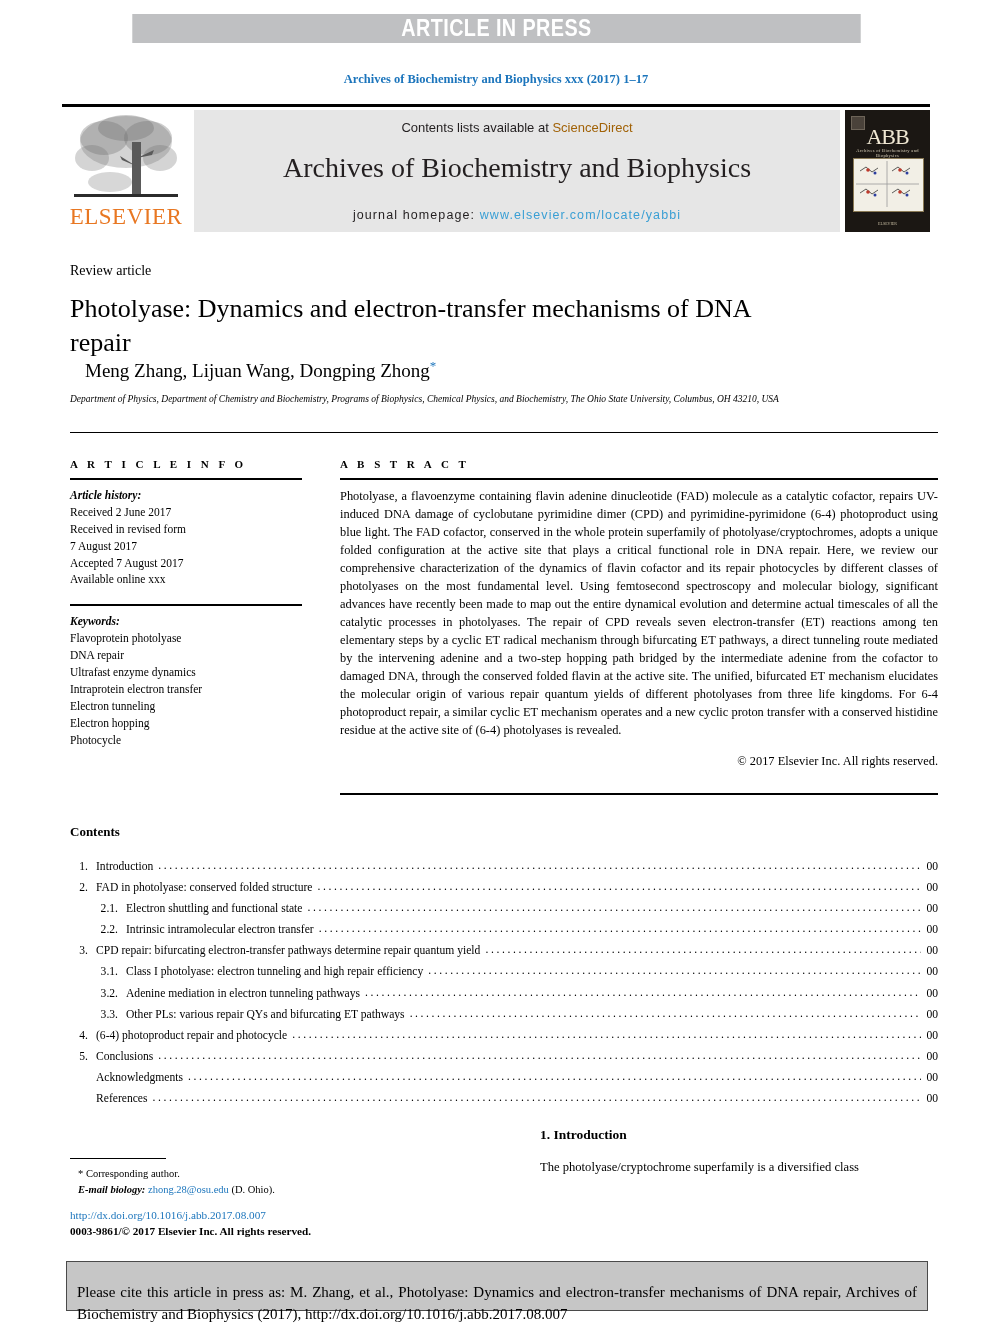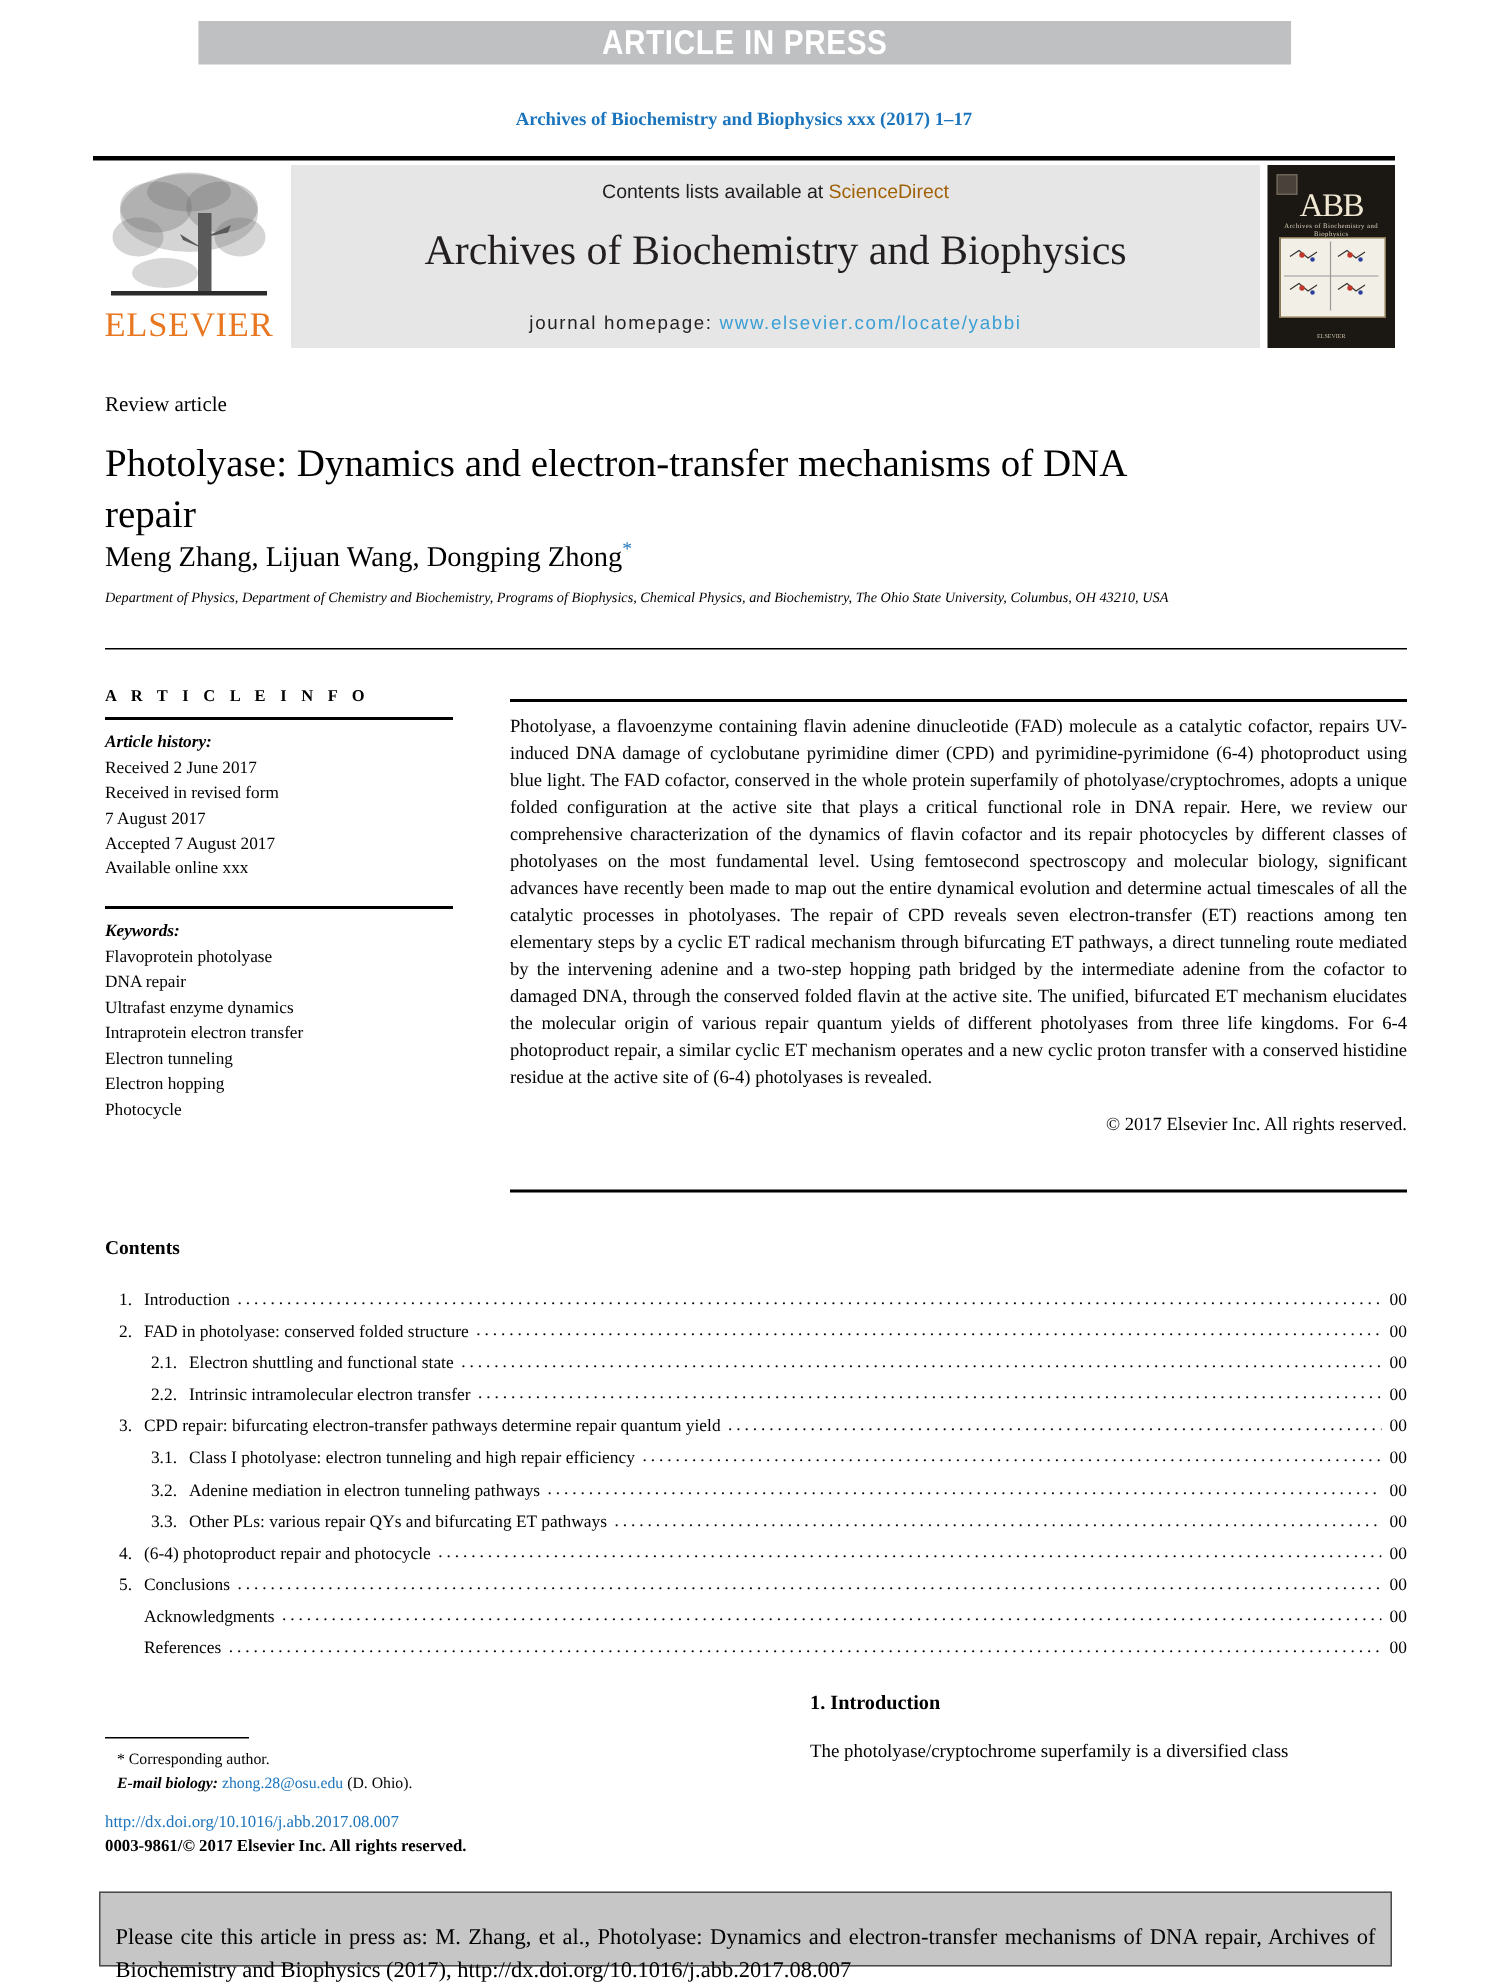--- a/index.html
+++ b/index.html
@@ -192,21 +192,21 @@
     position: absolute;
     left: 70px;
     top: 292px;
     width: 720px;
     font-size: 26px;
     line-height: 1.3;
     color: #000;
   }
   .authors {
     position: absolute;
-    left: 70px;
+    left: 85px;
     top: 358px;
     width: 800px;
     font-size: 19px;
   }
   .authors .star {
     color: #1c75bc;
     font-size: 13px;
     vertical-align: super;
   }
   .affil {
@@ -516,20 +516,21 @@
     <div>DNA repair</div>
     <div>Ultrafast enzyme dynamics</div>
     <div>Intraprotein electron transfer</div>
     <div>Electron tunneling</div>
     <div>Electron hopping</div>
     <div>Photocycle</div>
   </div>
 </div>
 
 <div class="abs-col">
+  <div class="sec-label">A B S T R A C T</div>
   <div class="thin-rule"></div>
   <div class="abstract-body">Photolyase, a flavoenzyme containing flavin adenine dinucleotide (FAD) molecule as a catalytic cofactor, repairs UV-induced DNA damage of cyclobutane pyrimidine dimer (CPD) and pyrimidine-pyrimidone (6-4) photoproduct using blue light. The FAD cofactor, conserved in the whole protein superfamily of photolyase/cryptochromes, adopts a unique folded configuration at the active site that plays a critical functional role in DNA repair. Here, we review our comprehensive characterization of the dynamics of flavin cofactor and its repair photocycles by different classes of photolyases on the most fundamental level. Using femtosecond spectroscopy and molecular biology, significant advances have recently been made to map out the entire dynamical evolution and determine actual timescales of all the catalytic processes in photolyases. The repair of CPD reveals seven electron-transfer (ET) reactions among ten elementary steps by a cyclic ET radical mechanism through bifurcating ET pathways, a direct tunneling route mediated by the intervening adenine and a two-step hopping path bridged by the intermediate adenine from the cofactor to damaged DNA, through the conserved folded flavin at the active site. The unified, bifurcated ET mechanism elucidates the molecular origin of various repair quantum yields of different photolyases from three life kingdoms. For 6-4 photoproduct repair, a similar cyclic ET mechanism operates and a new cyclic proton transfer with a conserved histidine residue at the active site of (6-4) photolyases is revealed.</div>
   <div class="copyline">© 2017 Elsevier Inc. All rights reserved.</div>
 </div>
 <div class="abs-bottom-rule"></div>
 
 <div class="contents-head">Contents</div>
 <div class="toc">
     <div class="toc-row">
       <span class="toc-num">1.</span>

